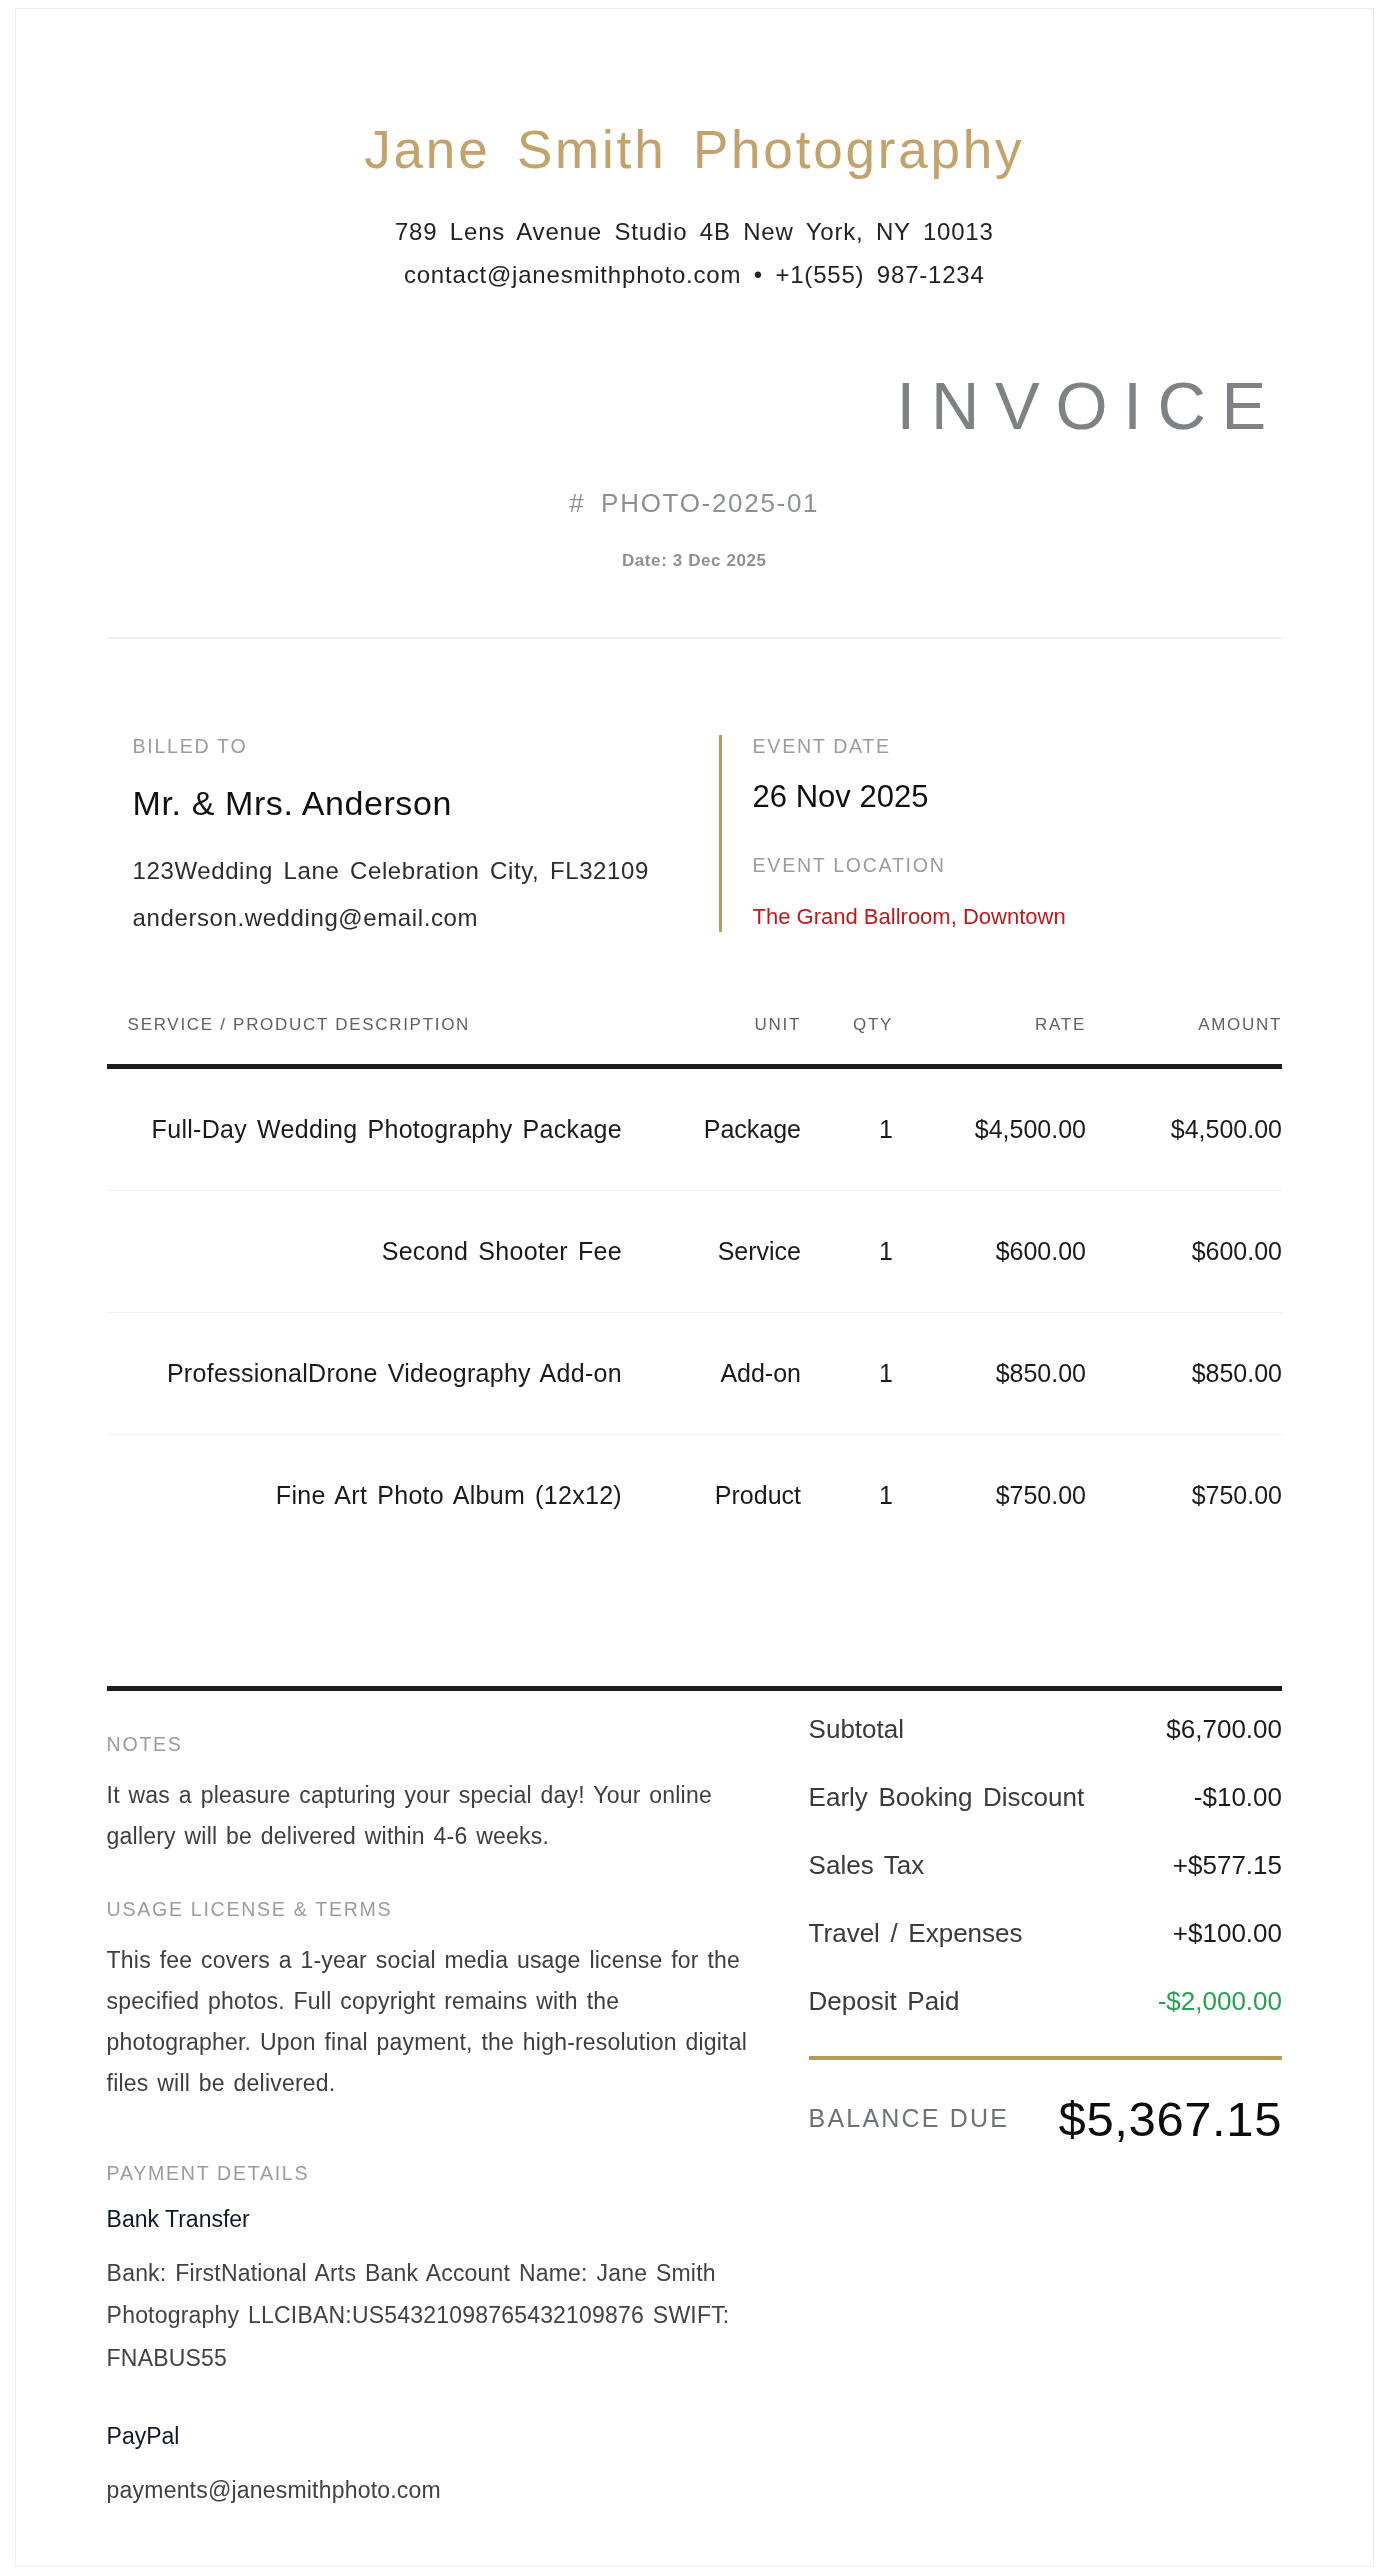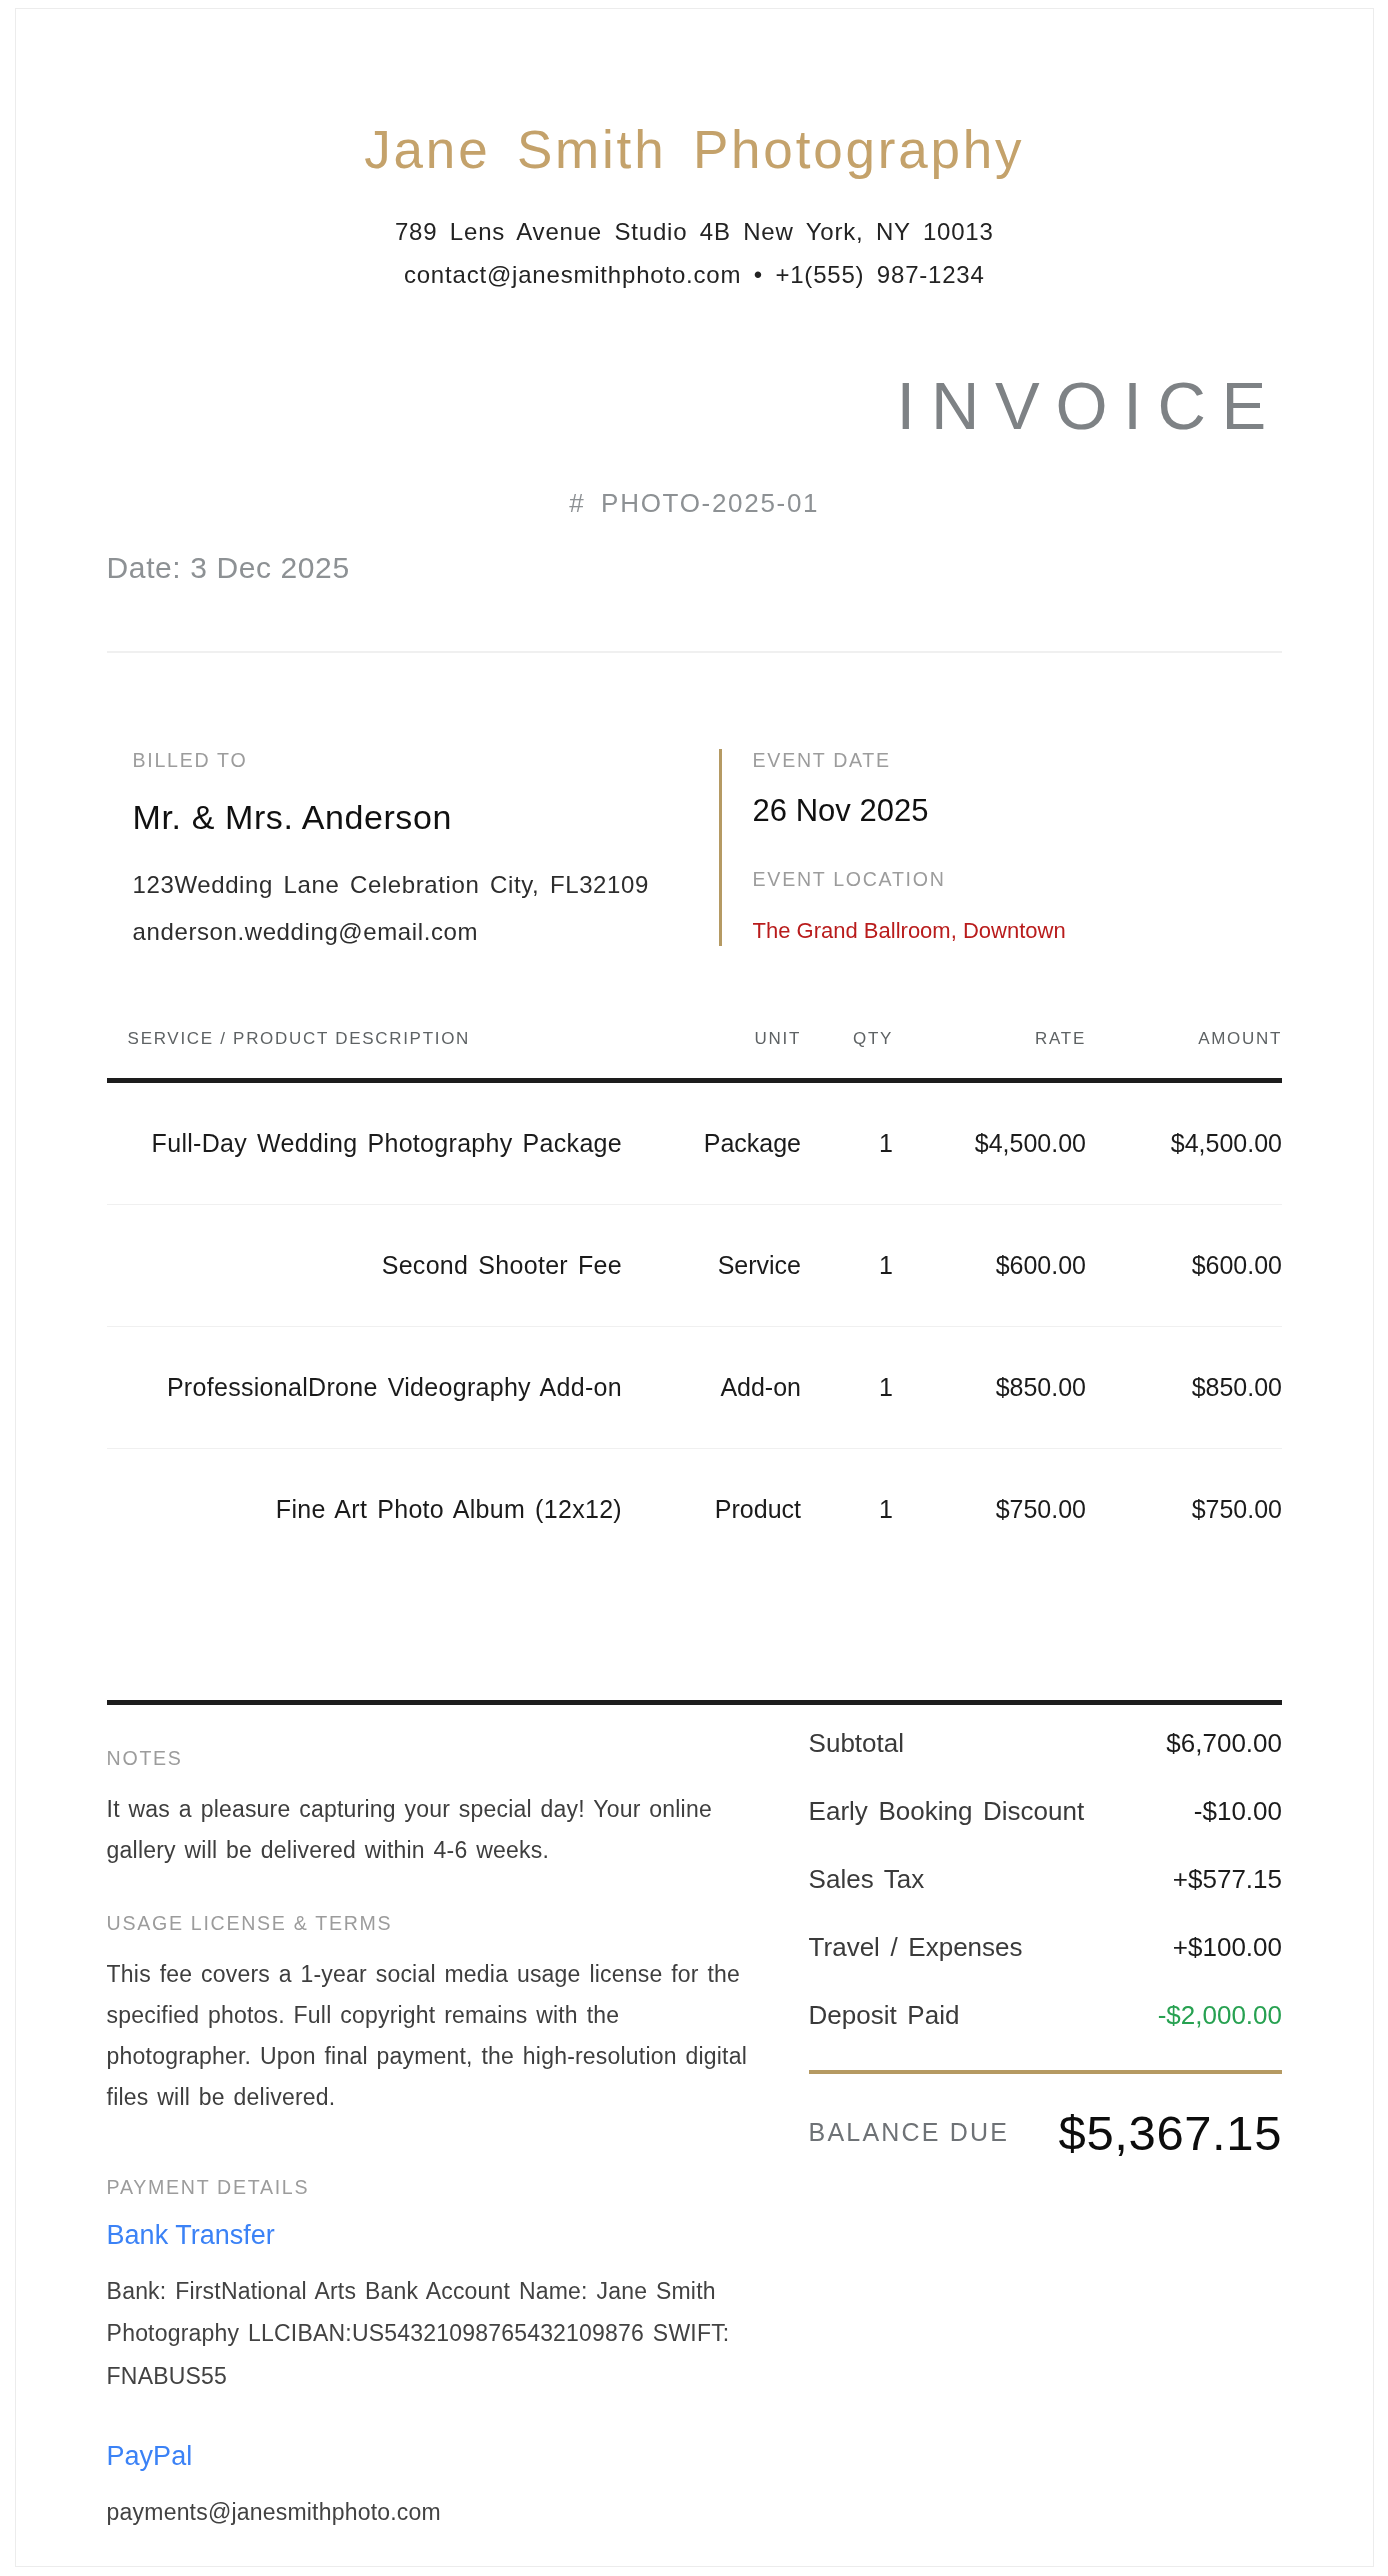--- a/index.html
+++ b/index.html
@@ -66,23 +66,25 @@
   .invoice-number {
     margin-top: 44px;
     text-align: center;
     font-size: 26px;
     color: #8D9194;
     letter-spacing: 1.7px;
     word-spacing: 6.7px;
   }
   .invoice-date {
     margin-top: 32px;
-    font-size: 30px;
+    text-align: center;
+    font-size: 17px;
     color: #8D9194;
     letter-spacing: 0.6px;
+    font-weight: bold;
   }
 
   .divider {
     margin-top: 66px;
     border-top: 2.2px solid #f0f0f0;
   }
 
   
   .parties {
     display: flex;
@@ -196,22 +198,22 @@
     font-size: 23px;
     color: #3E3E3E;
     line-height: 1.78;
     letter-spacing: 0.2px;
     word-spacing: 2.2px;
   }
   .terms-label   { margin-top: 41px; }
   .payment-label { margin-top: 58px; }
   .method-title {
     margin-top: 21px;
-    font-size: 27px;
-    color: #3b82f6;
+    font-size: 23px;
+    color: #0f172a;
   }
   .method-detail {
     margin-top: 19px;
     font-size: 23px;
     color: #424242;
     line-height: 1.85;
     letter-spacing: 0.2px;
     word-spacing: 2.2px;
     word-break: break-word;
   }

